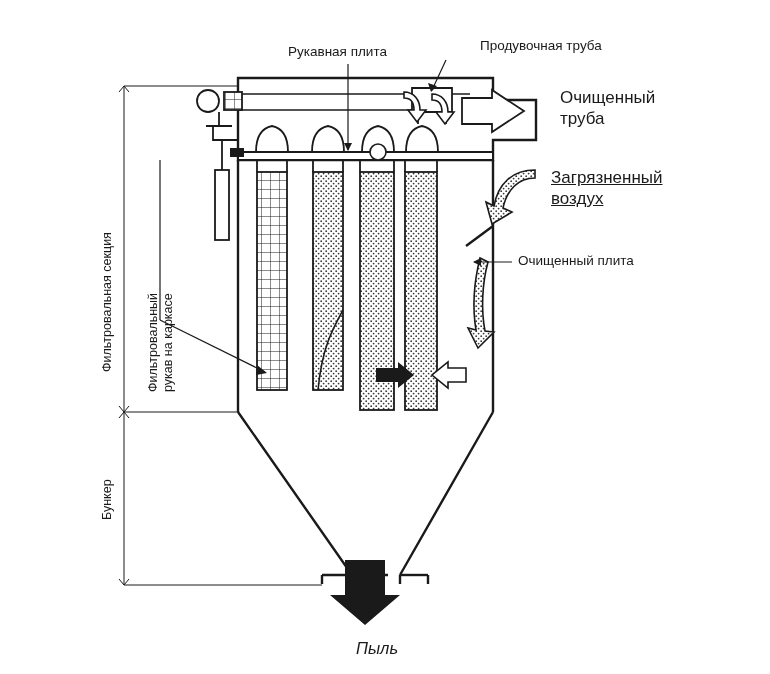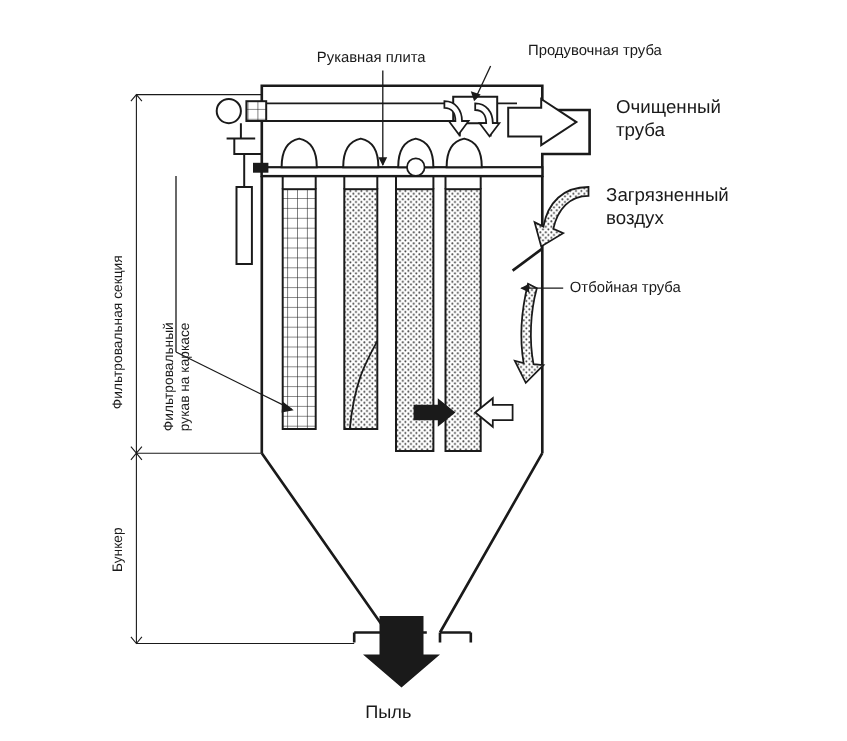--- a/index.html
+++ b/index.html
@@ -179,22 +179,22 @@
       <path d="M160 160 V320"></path>
       <path d="M160 320 L265 372"></path>
       <path d="M257 365 L267 373 L256 375" fill="#1a1a1a" stroke="none"></path>
     </g>
   </svg>
 
   <div class="lbl lbl-small" style="left:288px; top:44px;">Рукавная плита</div>
   <div class="lbl lbl-small" style="left:450px; top:38px;margin-left:30px;">Продувочная труба</div>
   <div class="lbl lbl-big" style="left:560px; top:88px;">Очищенный
 труба</div>
-  <div class="lbl lbl-big" style="left:551px; top:168px;">Загрязненный
+  <div class="lbl lbl-big" style="left:551px; top:168px;text-decoration:underline;">Загрязненный
 воздух</div>
-  <div class="lbl lbl-small" style="left:518px; top:253px;">Отбойная труба</div>
+  <div class="lbl lbl-small" style="left:518px; top:253px;">Очищенный плита</div>
   <div class="lbl lbl-vert" style="left:146px; top:392px;">Фильтровальный
 рукав на каркасе</div>
   <div class="lbl lbl-vert" style="left:100px; top:372px;">Фильтровальная секция</div>
   <div class="lbl lbl-vert" style="left:100px; top:520px;">Бункер</div>
-  <div class="lbl lbl-dust" style="left:332px; top:638px;">Пыль</div>
+  <div class="lbl lbl-dust" style="left:356px; top:638px;font-style:italic;">Пыль</div>
 
 </div>
 
 </body></html>

